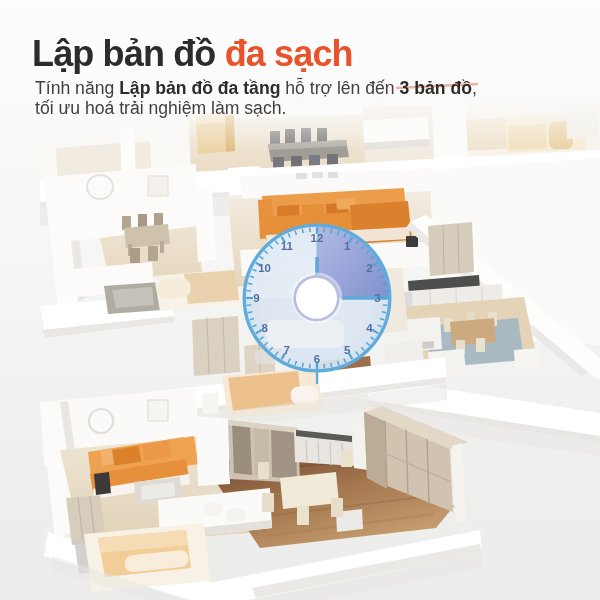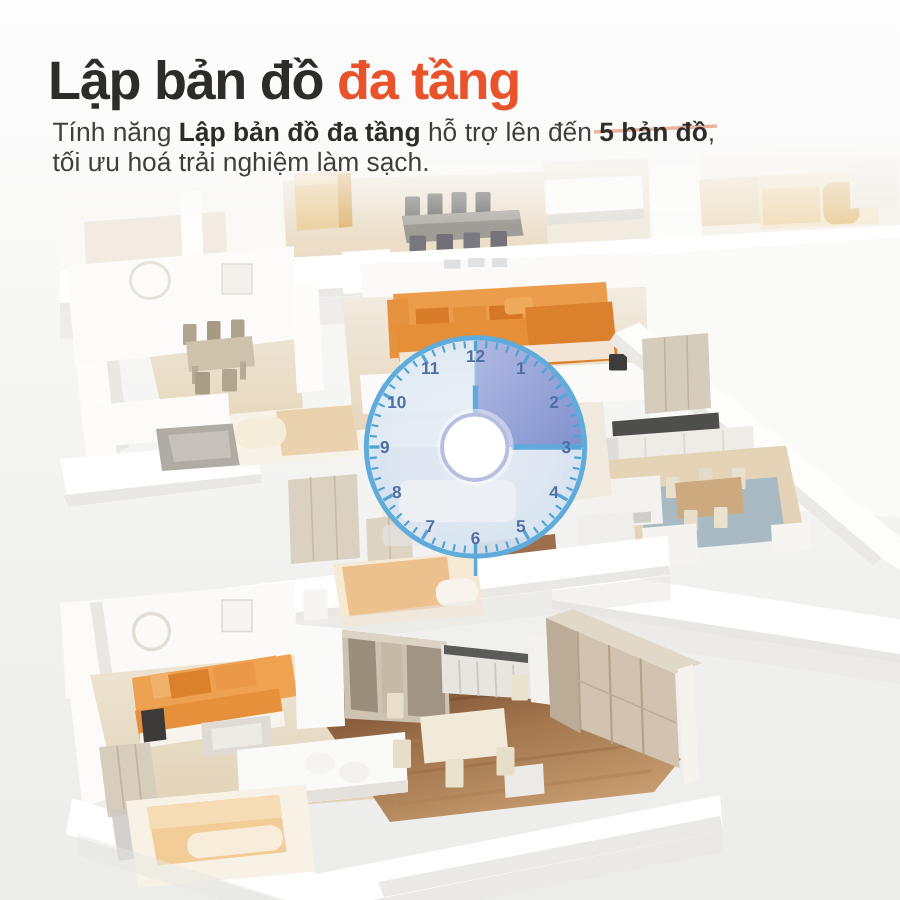--- a/index.html
+++ b/index.html
@@ -461,16 +461,16 @@
 </g>
 
 <line x1="396" y1="88" x2="478" y2="84" stroke="#e06a3c" stroke-width="2.4" opacity="0.5"></line>
 
 <circle cx="317" cy="298" r="25.5" fill="#ffffff" opacity="0.45"></circle>
 
 <circle cx="316.5" cy="298.2" r="21.8" fill="#ffffff" stroke="#b7bee1" stroke-width="2.6"></circle>
 </g>
 </svg>
 
-<div class="title">Lập bản đồ <span class="orange">đa tầng</span></div>
-
-<div class="sub">Tính năng <b>Lập bản đồ đa tầng</b> hỗ trợ lên đến <b>5 bản đồ</b>,<br>tối ưu hoá trải nghiệm làm sạch.</div>
+<div class="title">Lập bản đồ <span class="orange">đa sạch</span></div>
+
+<div class="sub">Tính năng <b>Lập bản đồ đa tầng</b> hỗ trợ lên đến <b>3 bản đồ</b>,<br>tối ưu hoá trải nghiệm làm sạch.</div>
 </div>
 
 </body></html>

